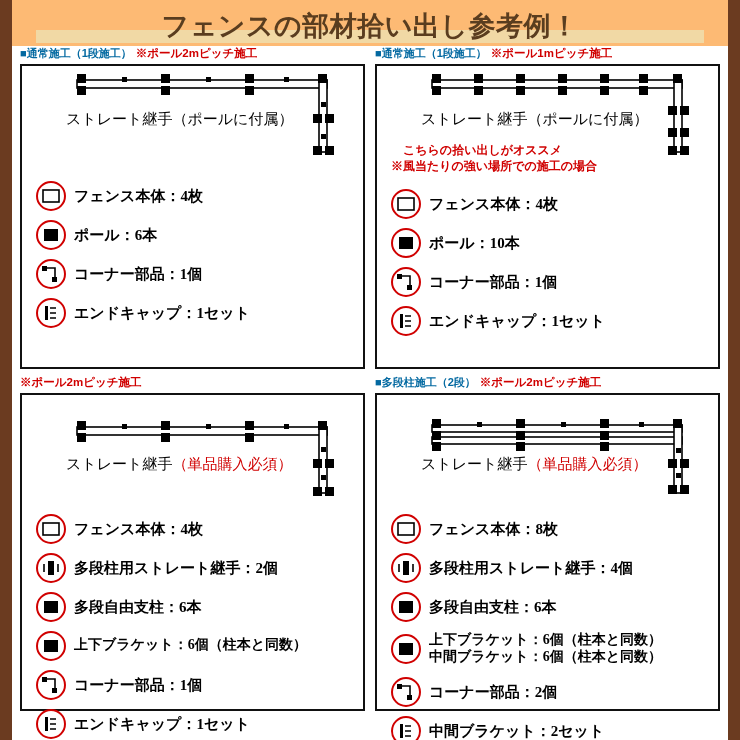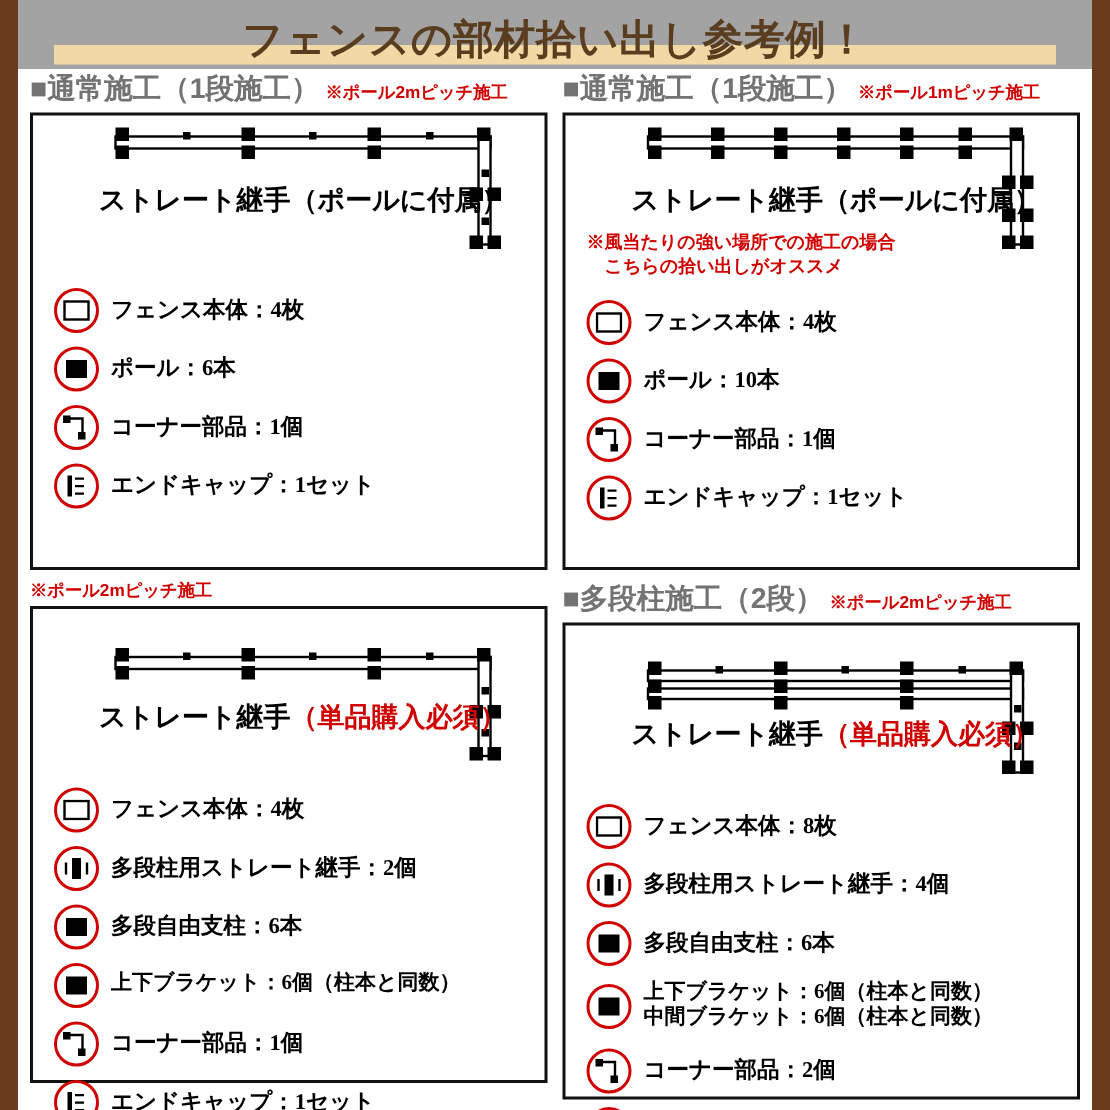--- a/index.html
+++ b/index.html
@@ -38,21 +38,21 @@
     top: 0;
     width: 716px;
     height: 740px;
   }
 
   
   .title-bar {
     position: relative;
     margin: 0;
     height: 46px;
-    background: #a3a3a3;
+    background: #fdba74;
     display: flex;
     align-items: center;
     justify-content: center;
   }
   .title-text {
     font-size: 27px;
     font-weight: bold;
     color: #5a3d1f;
     letter-spacing: 0.5px;
     line-height: 1;
@@ -84,23 +84,23 @@
     flex-direction: column;
   }
   .panel-head {
     display: flex;
     align-items: baseline;
     gap: 4px;
     margin-bottom: 3px;
     white-space: nowrap;
   }
   .panel-title {
-    font-size: 19px;
+    font-size: 11px;
     font-weight: bold;
-    color: #737373;
+    color: #0369a1;
   }
   .panel-note {
     font-size: 11.5px;
     font-weight: bold;
     color: #d00000;
   }
   .panel-box {
     border: 2px solid #111111;
     background: #ffffff;
     position: relative;
@@ -113,22 +113,22 @@
   .diagram {
     position: relative;
     height: 108px;
     width: 100%;
   }
   .diagram.short { height: 92px; margin-top: 20px; }
   .fence-svg { position: absolute; left: 0; top: 0; }
 
   .diag-label {
     position: absolute;
-    font-size: 18px;
-    font-weight: bold;
+    font-size: 15px;
+    font-weight: normal;
     color: #000000;
     white-space: nowrap;
   }
   .diag-label .red { color: #d00000; }
 
   .warn {
     position: absolute;
     font-size: 12px;
     font-weight: bold;
     color: #d00000;
@@ -305,22 +305,22 @@
                 <rect x="291" y="40" width="9" height="9"></rect>
                   <rect x="303" y="40" width="9" height="9"></rect>
                 <rect x="291" y="62" width="9" height="9"></rect>
                   <rect x="303" y="62" width="9" height="9"></rect>
                 <rect x="291" y="80" width="9" height="9"></rect>
                   <rect x="303" y="80" width="9" height="9"></rect>
               </g>
             </svg>
             <div class="diag-label" style="left:44px; top:44px;">ストレート継手（ポールに付属）</div>
             <div class="warn" style="left:14px; top:76px;">
+              <div style="padding-left:12px;">こちらの拾い出しがオススメ</div>
               <div>※風当たりの強い場所での施工の場合</div>
-              <div style="padding-left:12px;">こちらの拾い出しがオススメ</div>
             </div>
           </div>
           <div class="parts" style="padding-top:10px;">
             <div class="part-row">
               <span class="part-icon">
                 <svg width="18" height="14" viewBox="0 0 18 14">
                     <rect x="1" y="1" width="16" height="12" fill="#fff" stroke="#000" stroke-width="1.6"></rect>
                   </svg>
               </span>
               <span class="part-label">フェンス本体：4枚</span>

